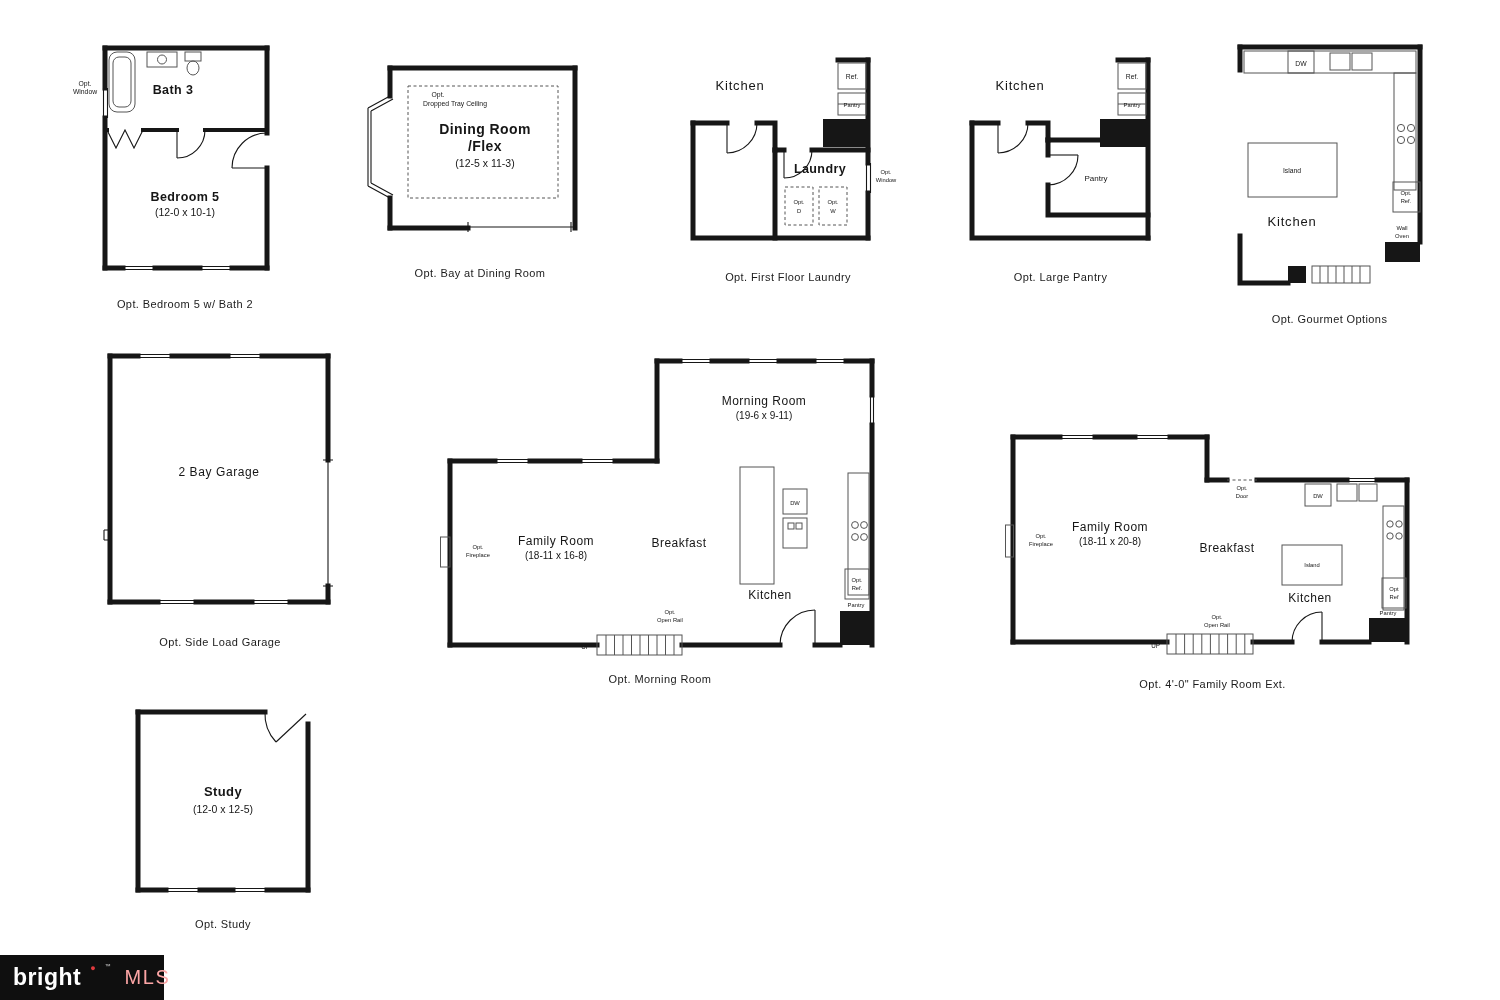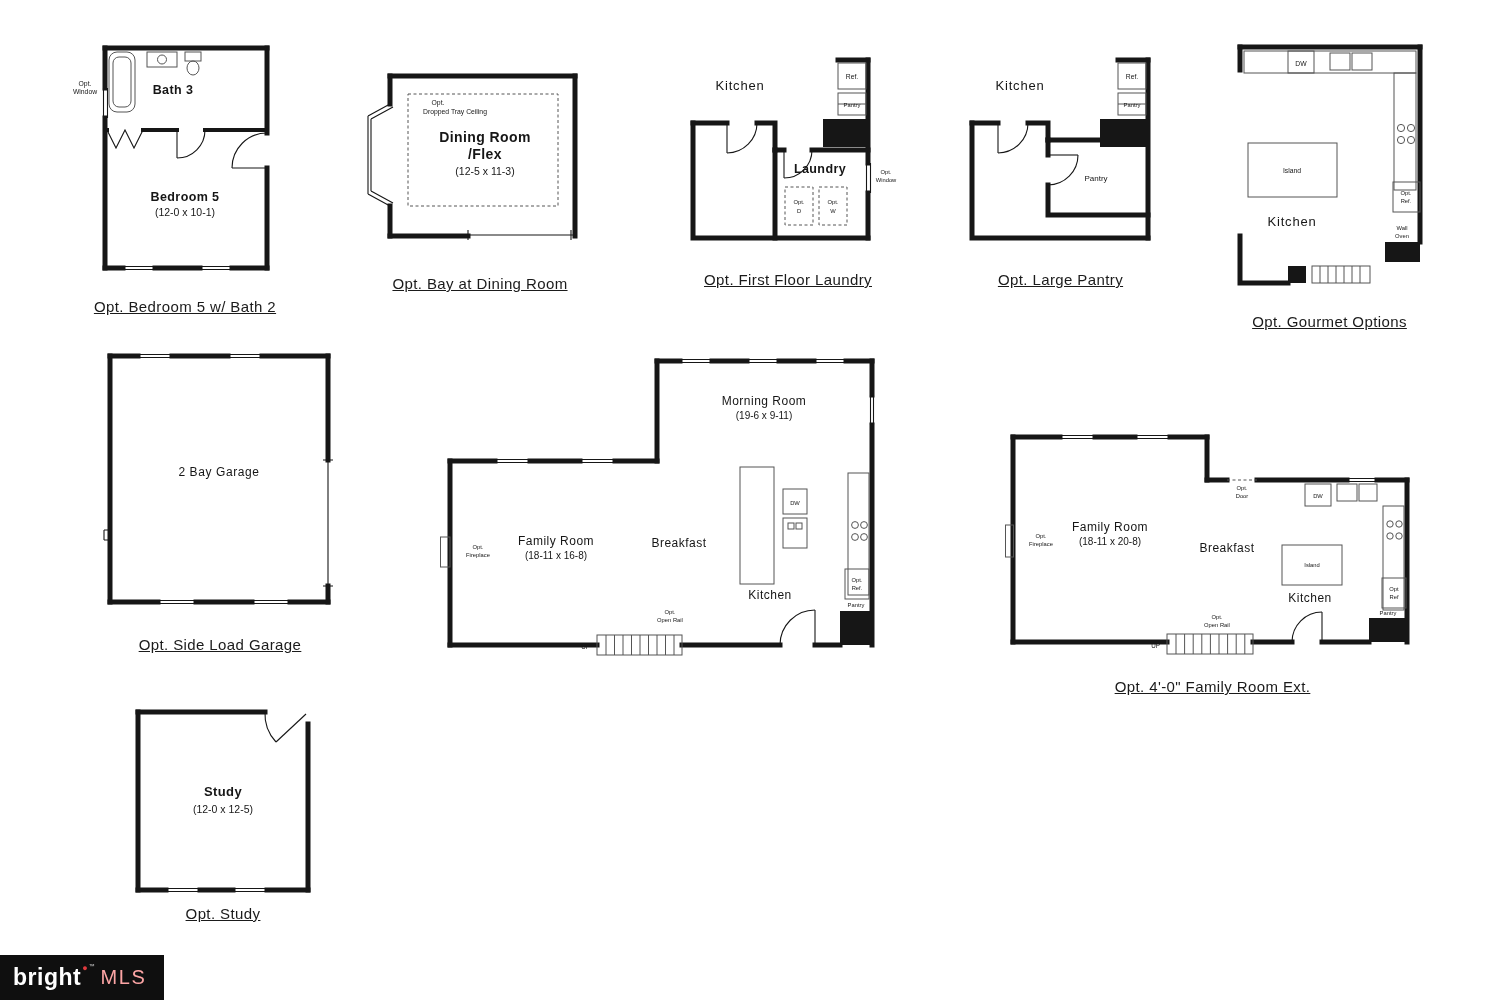--- a/index.html
+++ b/index.html
@@ -1,39 +1,39 @@
 <!DOCTYPE html>
 <html><head>
 <meta charset="utf-8">
 <style>
   html,body{margin:0;padding:0;background:#ffffff;}
   body{width:1500px;height:1000px;position:relative;overflow:hidden;
        font-family:"Liberation Sans", sans-serif;color:#161616;}
   .plan{position:absolute;}
   .plan svg{display:block;}
-  .caption{text-align:center;font-size:15px;letter-spacing:.4px;color:#1b1b1b;text-decoration:underline;}
+  .caption{text-align:center;font-size:11px;letter-spacing:.4px;color:#1b1b1b;}
   
   .wall{stroke:#161616;stroke-width:5;fill:none;stroke-linecap:square;}
   .wall4{stroke:#161616;stroke-width:4;fill:none;stroke-linecap:square;}
   .thin{stroke:#161616;stroke-width:1.1;fill:none;}
   .fix{stroke:#555;stroke-width:1;fill:none;}
   .dash{stroke:#555;stroke-width:1;fill:none;stroke-dasharray:3 2.5;}
   .blk{fill:#161616;stroke:none;}
   text{font-family:"Liberation Sans", sans-serif;fill:#161616;}
   .tl{font-size:12.5px;font-weight:bold;letter-spacing:.4px;text-anchor:middle;}
   .tk{font-size:13px;letter-spacing:.8px;text-anchor:middle;}
   .td{font-size:10.5px;text-anchor:middle;}
   .ts{font-size:6.8px;text-anchor:middle;}
   .txs{font-size:5.8px;text-anchor:middle;}
   
   .title{position:absolute;left:0;width:1500px;top:888px;text-align:center;
          font-size:24px;font-weight:bold;letter-spacing:.6px;line-height:35px;color:#161616;}
   
   .logo-bar{position:absolute;left:0;top:955px;width:164px;height:45px;background:#0f0f0f;
-            display:flex;align-items:center;padding-left:13px;box-sizing:border-box;}
+            display:flex;align-items:center;padding-left:13px;box-sizing:border-box;gap:8px;}
   .logo-brand{color:#fff;font-weight:bold;font-size:23px;letter-spacing:.5px;}
   .logo-dot{color:#e03a3e;font-size:9px;align-self:flex-start;margin-top:8px;margin-left:1px;}
   .logo-tm{color:#cfcfcf;font-size:6px;align-self:flex-start;margin-top:8px;margin-left:1px;}
   .logo-mls{color:#fca5a5;font-size:20px;margin-left:6px;letter-spacing:1.5px;}
 </style>
 </head>
 <body>
 
 <div class="plan" style="left:55px;top:38px;width:260px;">
   <svg width="260" height="242" viewBox="0 0 260 242">
@@ -65,21 +65,21 @@
     </g>
     <text class="ts" x="30" y="48">Opt.</text>
     <text class="ts" x="30" y="56">Window</text>
     <text class="tl" x="118" y="56">Bath 3</text>
     <text class="tl" x="130" y="163">Bedroom 5</text>
     <text class="td" x="130" y="178">(12-0 x 10-1)</text>
   </svg>
   <div class="caption" style="margin-top:18px;">Opt. Bedroom 5 w/ Bath 2</div>
 </div>
 
-<div class="plan" style="left:360px;top:68px;width:240px;">
+<div class="plan" style="left:360px;top:60px;width:240px;">
   <svg width="240" height="185" viewBox="0 0 240 185">
     <g>
       <path class="wall" d="M30,8 H215"></path>
       <path class="wall" d="M215,8 V168"></path>
       <path class="wall" d="M30,168 H108"></path>
       <path class="wall" d="M30,8 V36 M30,138 V168"></path>
     </g>
     <g>
       <path class="thin" d="M30,36 L8,48 M8,48 V126 M8,126 L30,138"></path>
       <path class="thin" d="M33,39 L11,51 M11,51 V123 M11,123 L33,135"></path>
@@ -278,20 +278,21 @@
     <text class="txs" x="355" y="150">DW</text>
     <text class="txs" x="417" y="227">Opt.</text>
     <text class="txs" x="417" y="235">Ref.</text>
     <text class="txs" x="416" y="252">Pantry</text>
     <text class="txs" x="38" y="194">Opt.</text>
     <text class="txs" x="38" y="202">Fireplace</text>
     <text class="txs" x="230" y="259">Opt.</text>
     <text class="txs" x="230" y="267">Open Rail</text>
     <text class="txs" x="150" y="294" style="text-anchor:end;font-size:6.3px;">UP</text>
   </svg>
+  <div class="caption" style="margin-top:16px;">Opt. Morning Room</div>
 </div>
 
 <div class="plan" style="left:1005px;top:430px;width:415px;">
   <svg width="415" height="235" viewBox="0 0 415 235">
     <g>
       <path class="wall" d="M8,7 H55 M90,7 H130 M165,7 H202"></path>
       <path class="wall" d="M8,7 V212"></path>
       <path class="wall" d="M202,7 V50"></path>
       <path class="wall" d="M202,50 H222 M252,50 H342 M372,50 H402"></path>
       <path class="wall" d="M402,50 V212"></path>
@@ -355,21 +356,21 @@
     <g>
       <path class="thin" d="M38,186.5 H72 M38,189.5 H72 M105,186.5 H139 M105,189.5 H139"></path>
     </g>
     <g>
       <path class="thin" d="M178,12 L148,40"></path>
       <path class="thin" d="M137,10 A41,41 0 0 0 148,40"></path>
     </g>
     <text class="tl" x="95" y="94" style="font-size:13px;">Study</text>
     <text class="td" x="95" y="111">(12-0 x 12-5)</text>
   </svg>
-  <div class="caption" style="margin-top:5px;">Opt. Study</div>
+  <div class="caption" style="margin-top:18px;">Opt. Study</div>
 </div>
 
 <div class="title">
 </div>
 
 <div class="logo-bar">
   <span class="logo-brand">bright</span>
   <span class="logo-dot">●</span>
   <span class="logo-tm">™</span>
   <span class="logo-mls">MLS</span>

